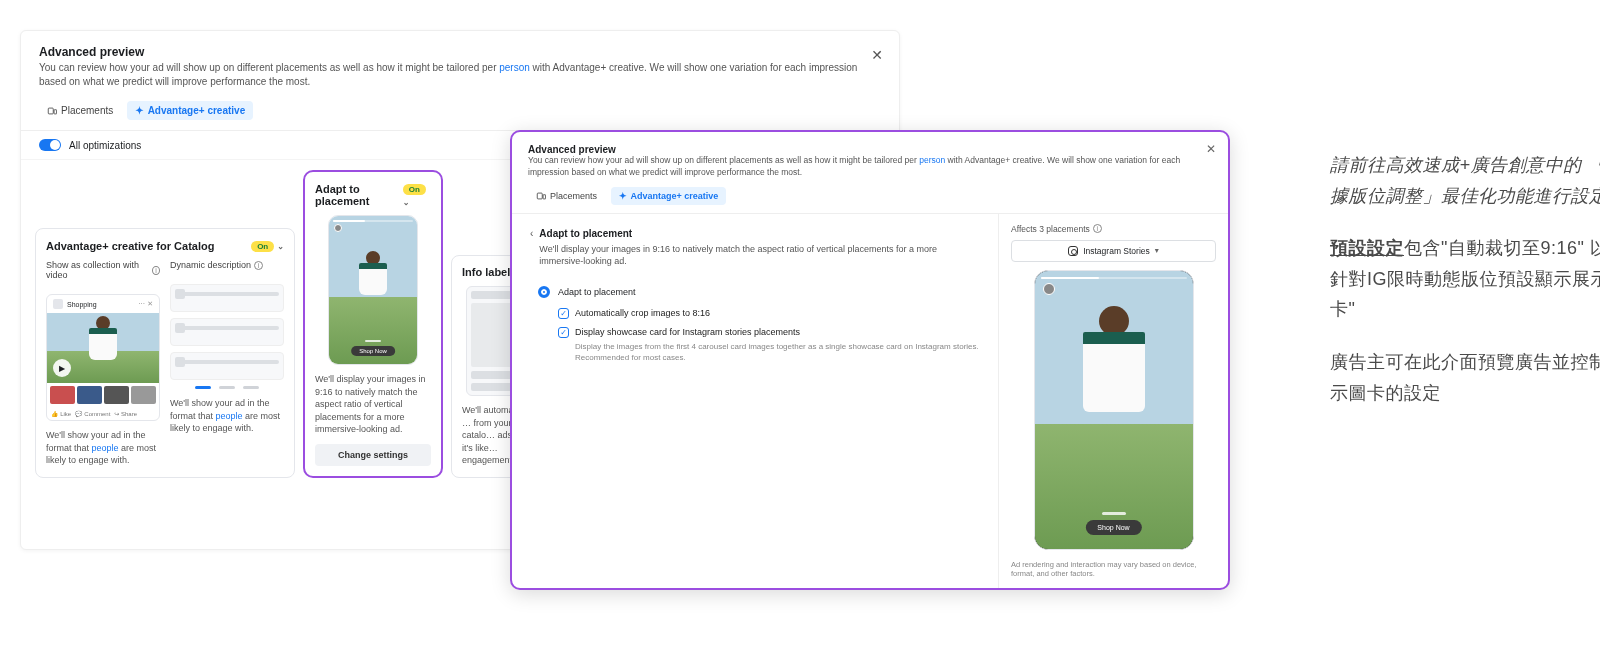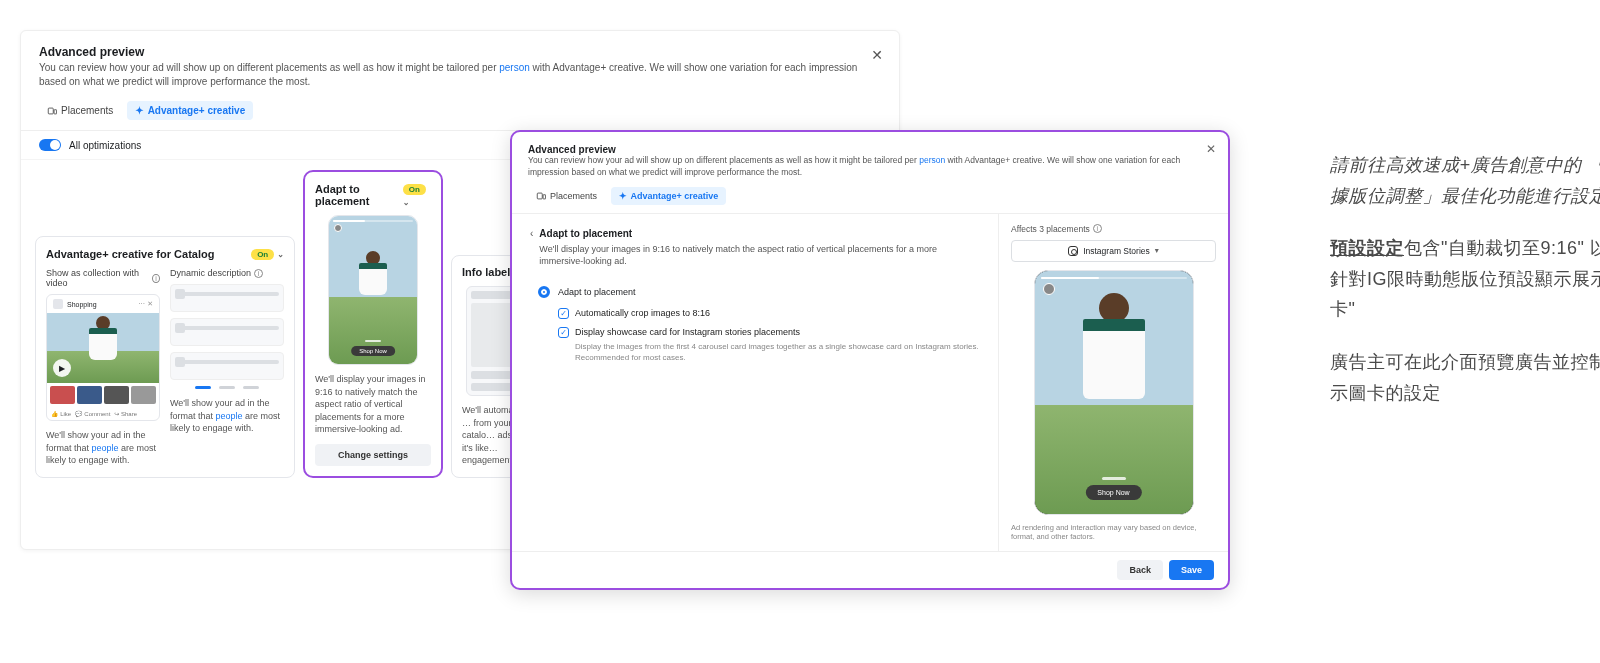--- a/index.html
+++ b/index.html
@@ -23,21 +23,21 @@
 
   .cards-row { display: flex; gap: 8px; padding: 10px 14px; align-items: flex-end; }
   .card { border: 1px solid #e4e6eb; border-radius: 8px; padding: 10px; background: #fff; }
   .card-title { font-size: 11px; font-weight: 700; margin-bottom: 8px; display:flex; justify-content:space-between; align-items:center; }
   .pill-on { font-size: 8px; background:#fde047; color:#1a7f37; padding:1px 6px; border-radius:8px; font-weight:600; display:inline-flex; align-items:center; gap:3px; }
   .chev { font-size:8px; color:#666; }
 
   .catalog { width: 260px; }
   .catalog-cols { display:flex; gap:10px; }
   .col { flex:1; }
-  .col-label { font-size:9px; color:#444; display:flex; align-items:center; gap:3px; margin-bottom:6px; }
+  .col-label { font-size:9px; color:#444; display:flex; align-items:center; gap:3px; margin-bottom:14px; }
   .fb-mock { border:1px solid #e4e6eb; border-radius:6px; overflow:hidden; }
   .fb-top { display:flex; align-items:center; gap:4px; padding:4px 6px; font-size:7px; }
   .fb-av { width:10px; height:10px; background:#e4e6eb; border-radius:2px; }
   .fb-img { height:70px; display:flex; align-items:center; justify-content:center; position:relative; }
   .golf { width:100%; height:100%; background: linear-gradient(to bottom, #b8d4e3 0%, #b8d4e3 55%, #8fb56f 55%, #6d9b52 100%); position:relative; }
   .golfer { position:absolute; left:50%; top:42%; transform:translate(-50%,-50%); width:38px; height:54px; }
   .g-head { width:14px; height:14px; background:#5a3d28; border-radius:50%; position:absolute; left:12px; top:0; }
   .g-body { width:28px; height:32px; background:#fafafa; border-radius:4px 4px 6px 6px; position:absolute; top:12px; left:5px; }
   .g-collar { width:28px; height:6px; background:#1b5e4f; border-radius:2px 2px 0 0; position:absolute; top:12px; left:5px; }
   .play-btn { position:absolute; width:18px; height:18px; background:rgba(255,255,255,0.9); border-radius:50%; left:6px; bottom:6px; display:flex; align-items:center; justify-content:center; font-size:8px; }
@@ -322,23 +322,19 @@
           </div>
         <div class="story-bar"></div>
           <div class="story-av"></div>
         <div class="grip"></div>
         <div class="shop-btn">Shop Now</div>
       </div>
       <div class="disclaimer">Ad rendering and interaction may vary based on device, format, and other factors.</div>
     </div>
   </div>
 
-  <div class="dlg-foot">
-    <button class="btn btn-back">Back</button>
-    <button class="btn btn-save">Save</button>
-  </div>
 </div>
 
 <div class="annot">
   <p class="it">請前往高效速成+廣告創意中的 「根據版位調整」最佳化功能進行設定</p>
   <p><strong>預設設定</strong><span>包含"自動裁切至9:16" 以及 " 針對IG限時動態版位預設顯示展示圖卡"</span></p>
   <p>廣告主可在此介面預覽廣告並控制展示圖卡的設定</p>
 </div>
 
 </body></html>

